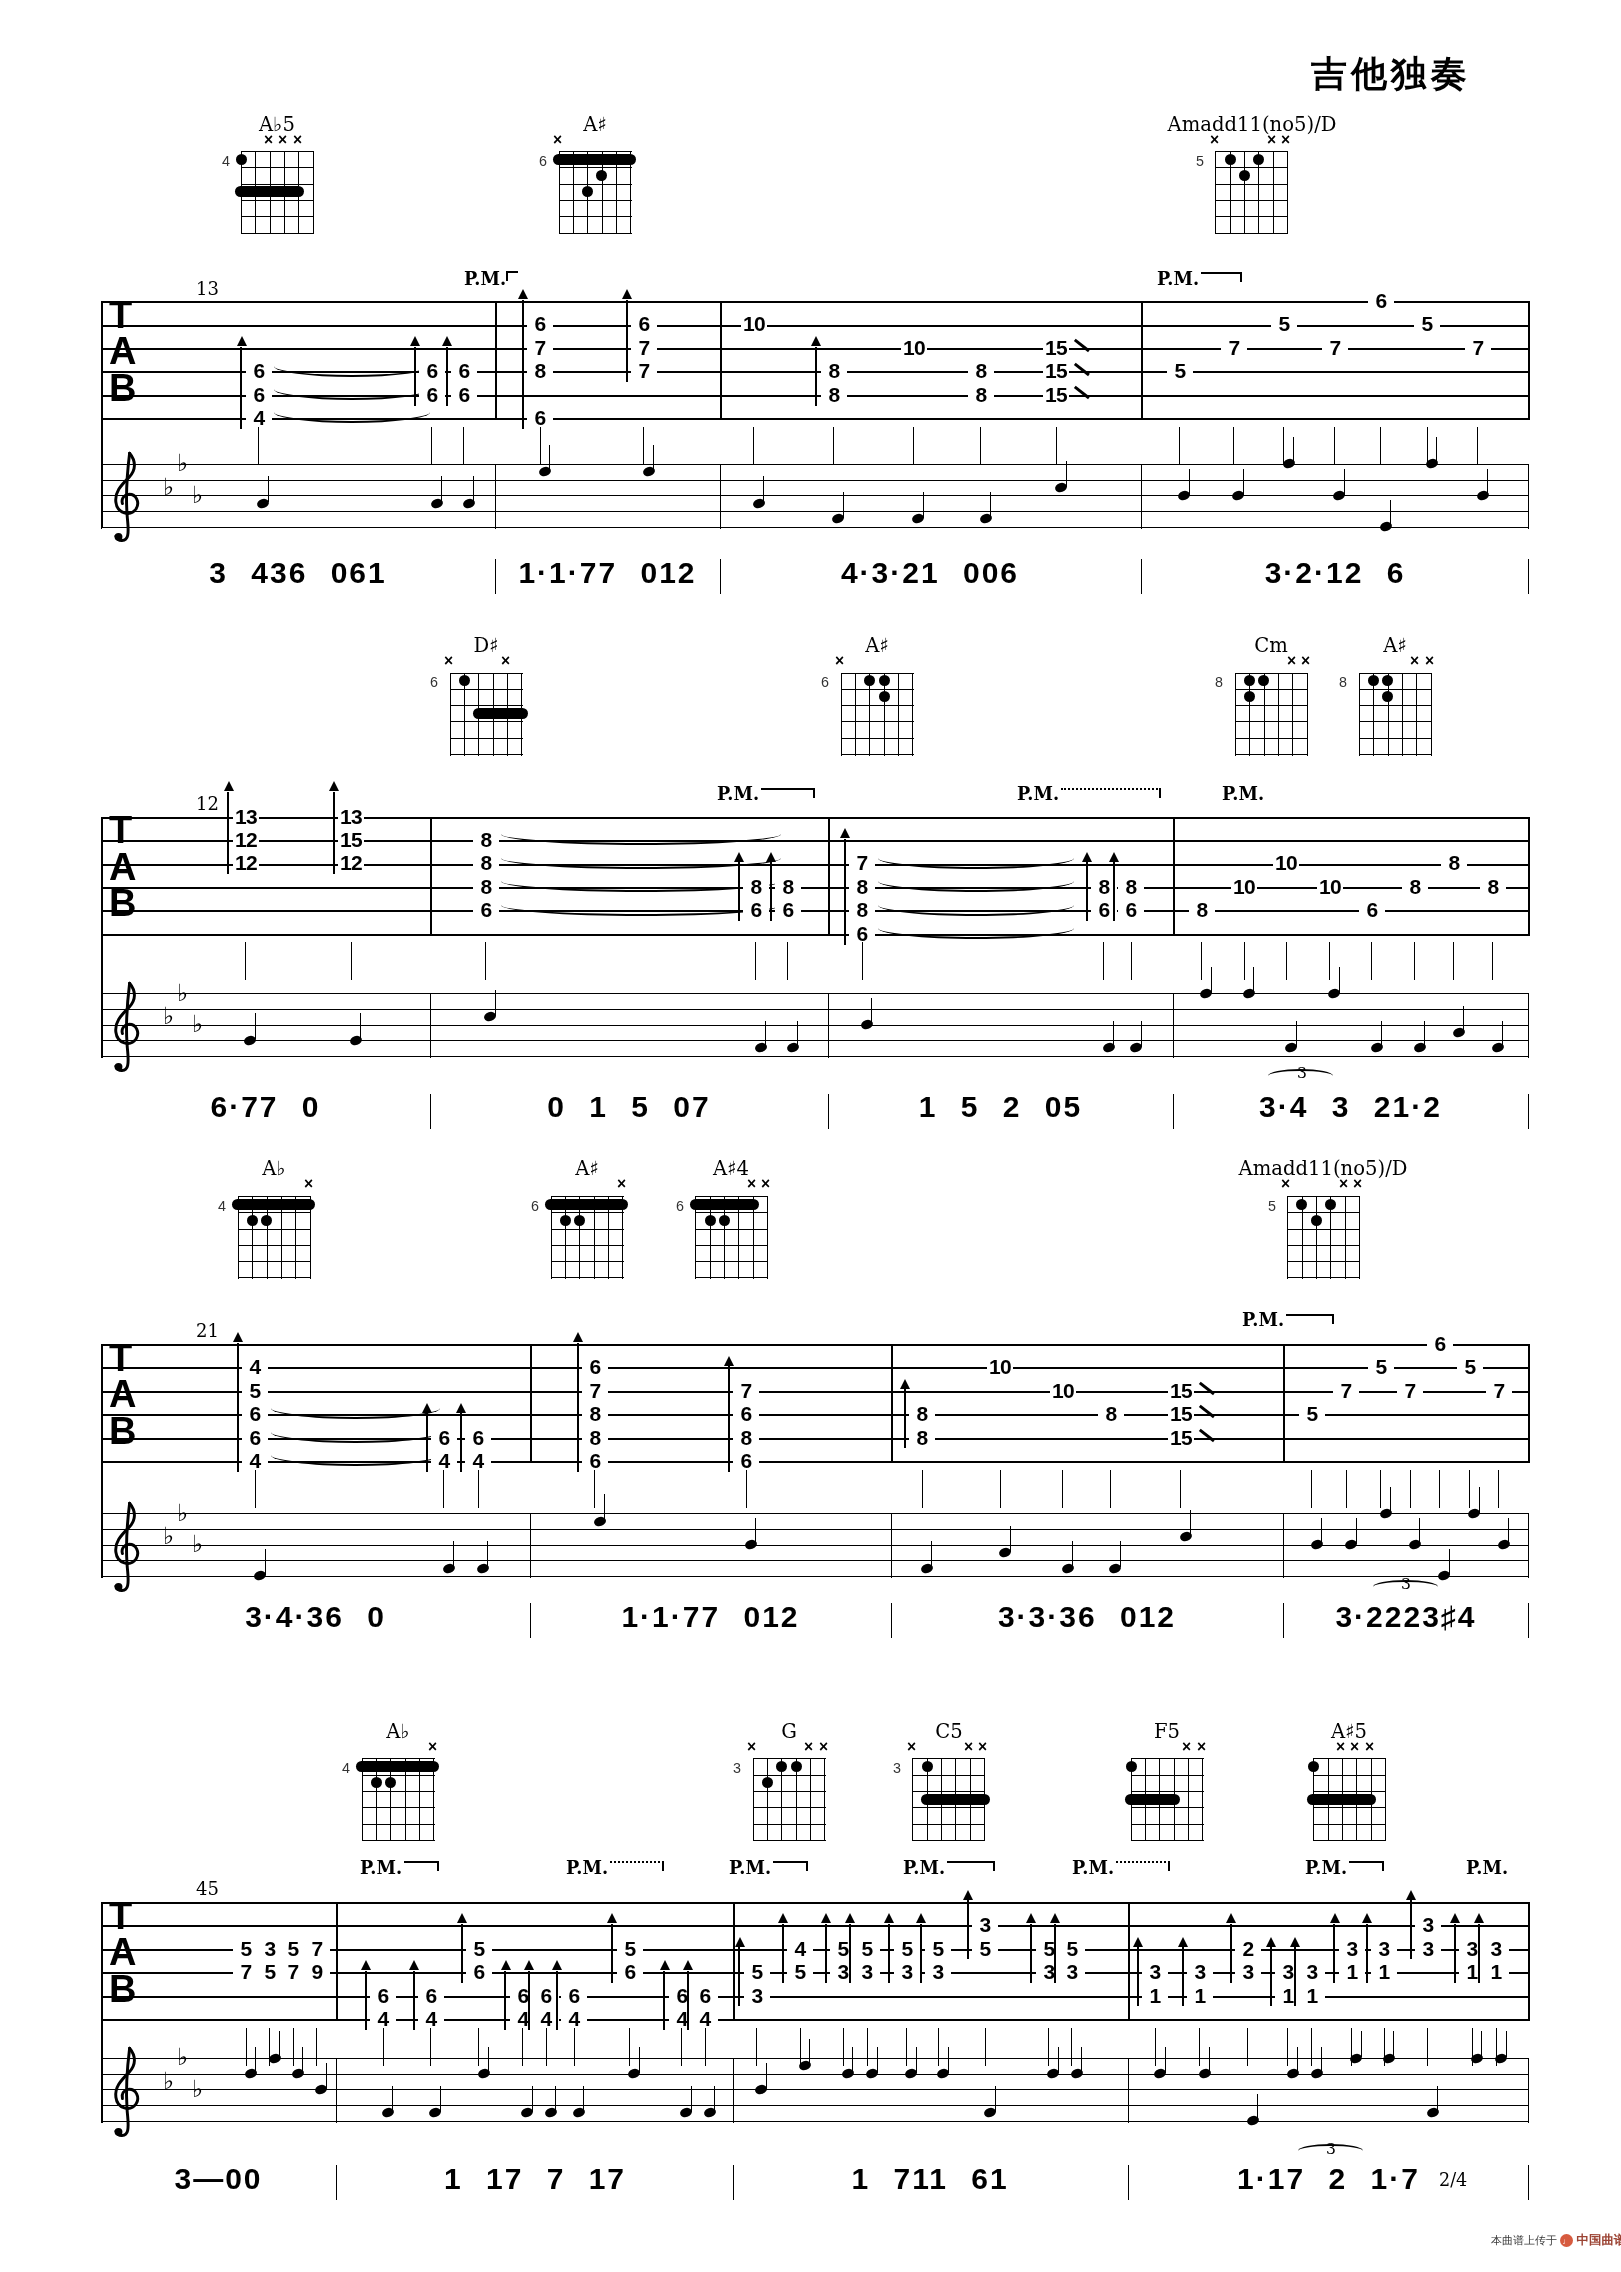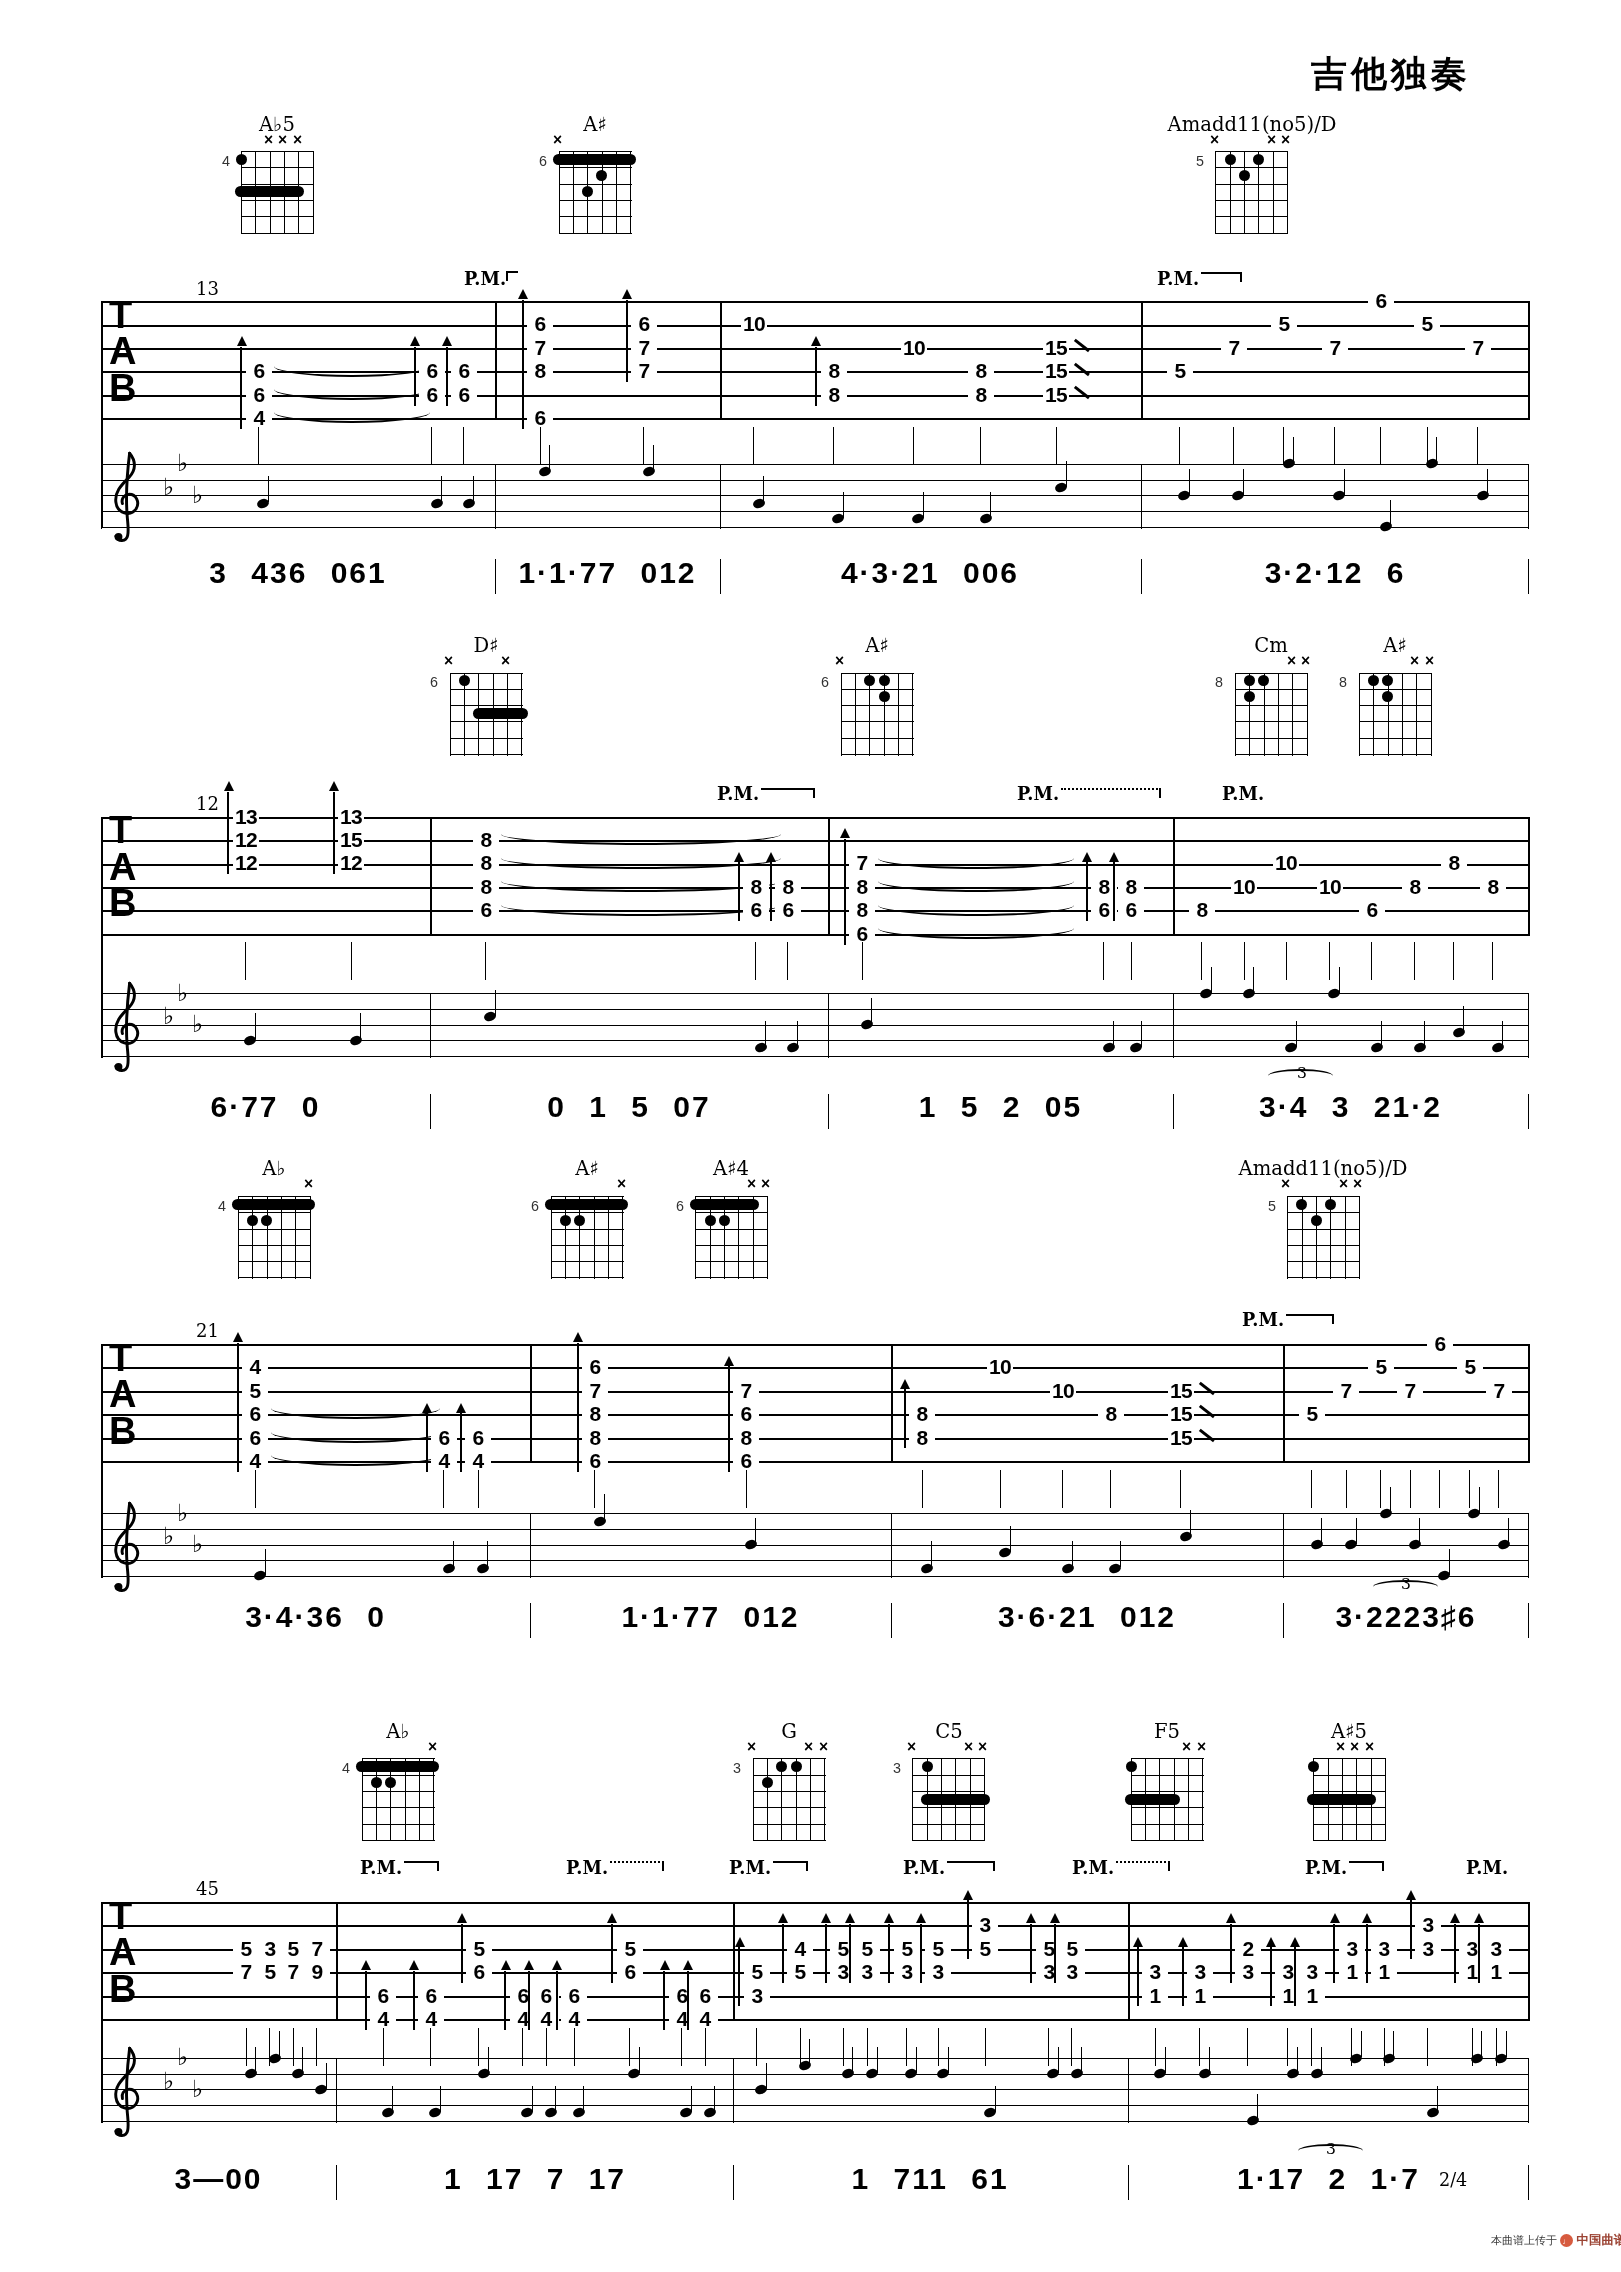--- a/index.html
+++ b/index.html
@@ -614,23 +614,23 @@
     <div class="vl" style="left: 1419px; top: 1518px; height: 26px; width: 1.3px;"></div>
     <div class="note" style="left: 1438px; top: 1571px;"></div>
     <div class="vl" style="left: 1449px; top: 1549px; height: 26px; width: 1.3px;"></div>
     <div class="note" style="left: 1468px; top: 1509px;"></div>
     <div class="vl" style="left: 1479px; top: 1487px; height: 26px; width: 1.3px;"></div>
     <div class="note" style="left: 1498px; top: 1540px;"></div>
     <div class="vl" style="left: 1508px; top: 1518px; height: 26px; width: 1.3px;"></div>
     <div class="jp" style="left: 101px; top: 1602px; width: 429px;">3·4·36 0</div>
     <div class="jp" style="left: 530px; top: 1602px; width: 361px;">1·1·77 012</div>
     <div class="vl" style="left: 530px; top: 1603px; height: 35px; width: 1.3px;"></div>
-    <div class="jp" style="left: 891px; top: 1602px; width: 392px;">3·6·21 012</div>
+    <div class="jp" style="left: 891px; top: 1602px; width: 392px;">3·3·36 012</div>
     <div class="vl" style="left: 891px; top: 1603px; height: 35px; width: 1.3px;"></div>
-    <div class="jp" style="left: 1283px; top: 1602px; width: 246px;">3·2223♯6</div>
+    <div class="jp" style="left: 1283px; top: 1602px; width: 246px;">3·2223♯4</div>
     <div class="vl" style="left: 1283px; top: 1603px; height: 35px; width: 1.3px;"></div>
     <div class="vl" style="left: 1528px; top: 1603px; height: 35px; width: 1.3px;"></div>
     <div class="trip3" style="left: 1401px; top: 1577px;">3</div>
     <div class="triparc" style="left: 1373px; top: 1580px;"></div>
     <div class="pm" style="left: 1242px; top: 1311px;">P.M.</div>
     <div class="pmtrail" style="left: 1286px; top: 1314px; width: 46px; border-top: 2px solid rgb(0, 0, 0); border-right: 2px solid rgb(0, 0, 0);"></div>
     <div class="chname" style="left: 176px; top: 1159px; width: 196px;">A♭</div>
     <div class="chfret" style="left: 218px; top: 1199px;">4</div>
     <div class="vl" style="left: 238px; top: 1196px; height: 83px; width: 1.3px;"></div>
     <div class="vl" style="left: 252px; top: 1196px; height: 83px; width: 1.3px;"></div>

